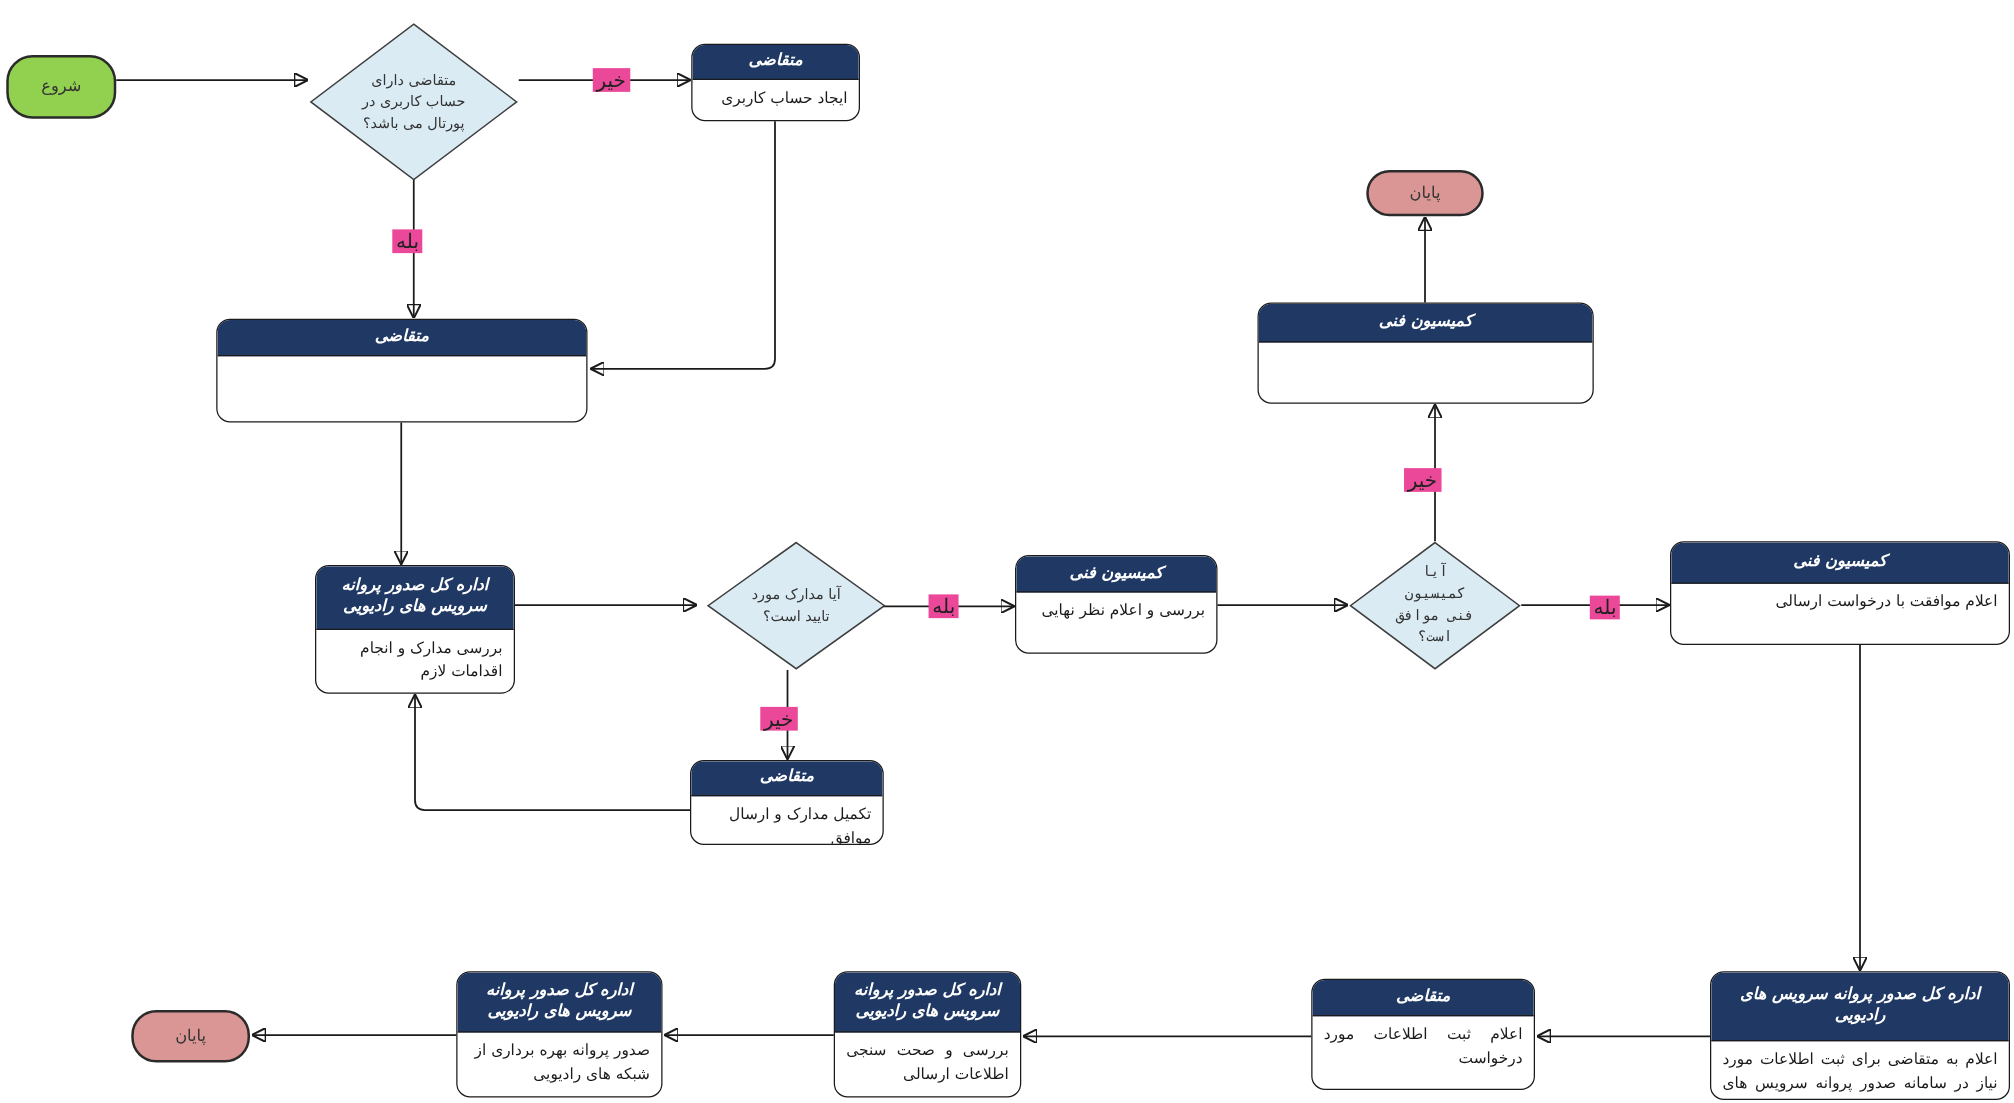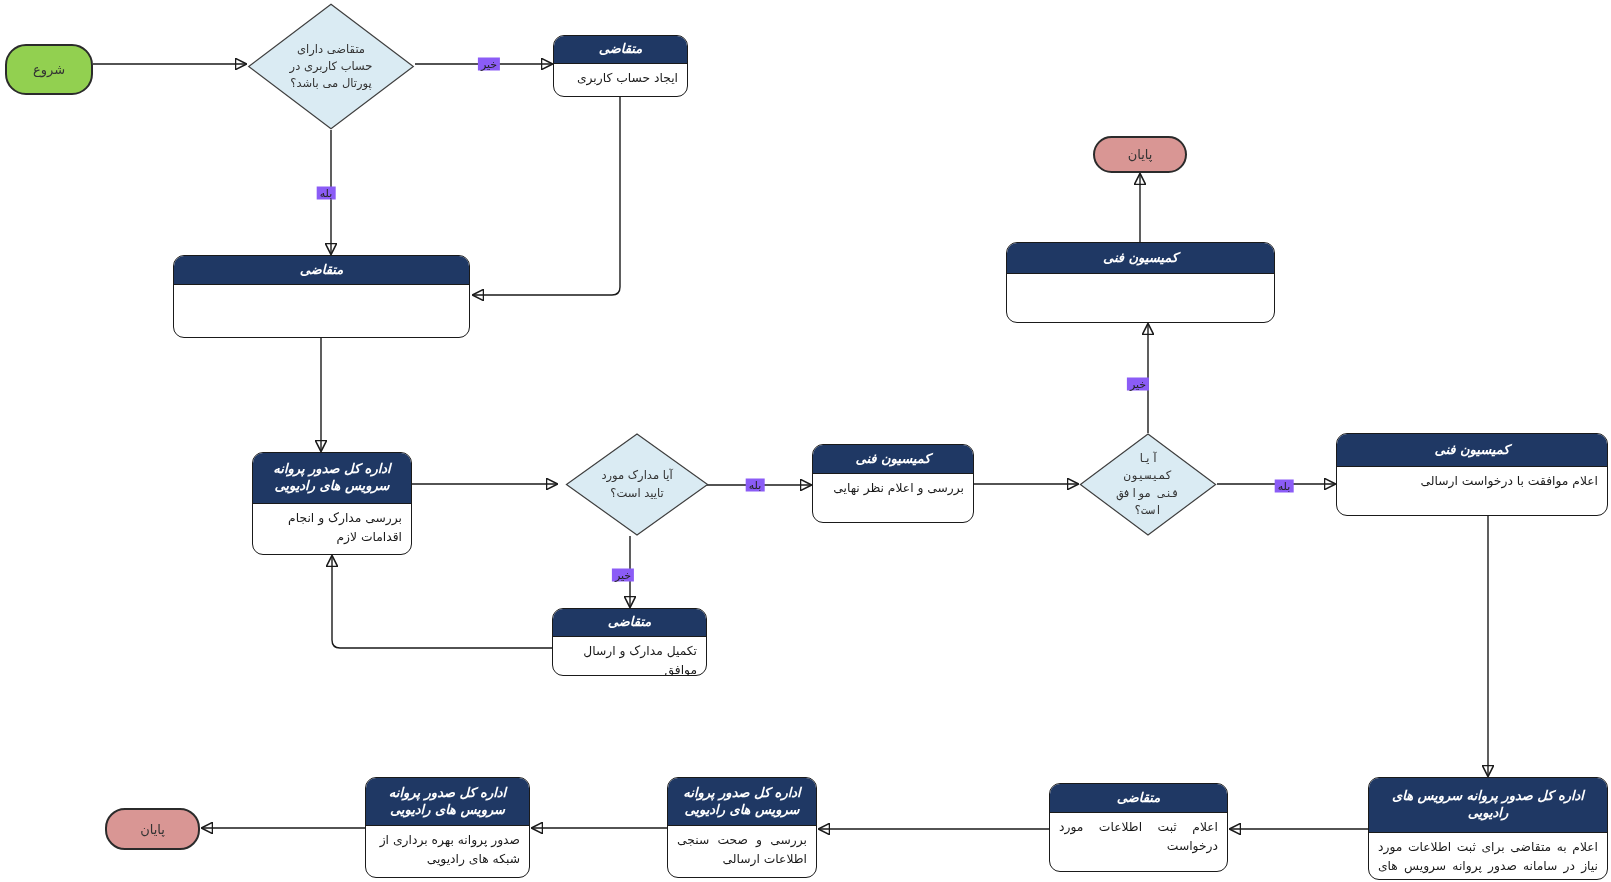--- a/index.html
+++ b/index.html
@@ -72,23 +72,23 @@
     color: #1a1a1a;
     line-height: 1.55;
     padding: 5px 9px;
     text-align: right;
   }
   .node-body.justify { text-align: justify; }
 
   .edge-label {
     position: absolute;
     transform: translate(-50%, -50%);
-    background: #8b5cf6;
+    background: #ec4899;
     padding: 0 3px;
-    font-size: 11px;
+    font-size: 16px;
     color: #222;
     white-space: nowrap;
     text-align: center;
   }
 </style>
 </head>
 <body>
 
 <div class="canvas" dir="rtl">
 
@@ -121,21 +121,21 @@
   <div class="terminal start" style="left:5px; top:44px; width:88px; height:51px;">
     <span>شروع</span>
   </div>
   <div class="terminal end" style="left:1093px; top:136px; width:94px; height:37px;">
     <span>پایان</span>
   </div>
   <div class="terminal end" style="left:105px; top:808px; width:95px; height:42px;">
     <span>پایان</span>
   </div>
 
-  <div class="decision" style="left:247px; top:3px; width:168px; height:127px;">
+  <div class="decision" style="left:247px; top:18px; width:168px; height:127px;">
     <svg viewBox="0 0 100 100" preserveAspectRatio="none">
         <polygon points="50,1 99,50 50,99 1,50"></polygon>
       </svg>
     <div class="dtext" style="padding:0 36px;">متقاضی دارای حساب کاربری در پورتال می باشد؟</div>
   </div>
   <div class="decision" style="left:565px; top:433px; width:144px; height:103px;">
     <svg viewBox="0 0 100 100" preserveAspectRatio="none">
         <polygon points="50,1 99,50 50,99 1,50"></polygon>
       </svg>
     <div class="dtext" style="padding:0 26px;">آیا مدارک مورد تایید است؟</div>

